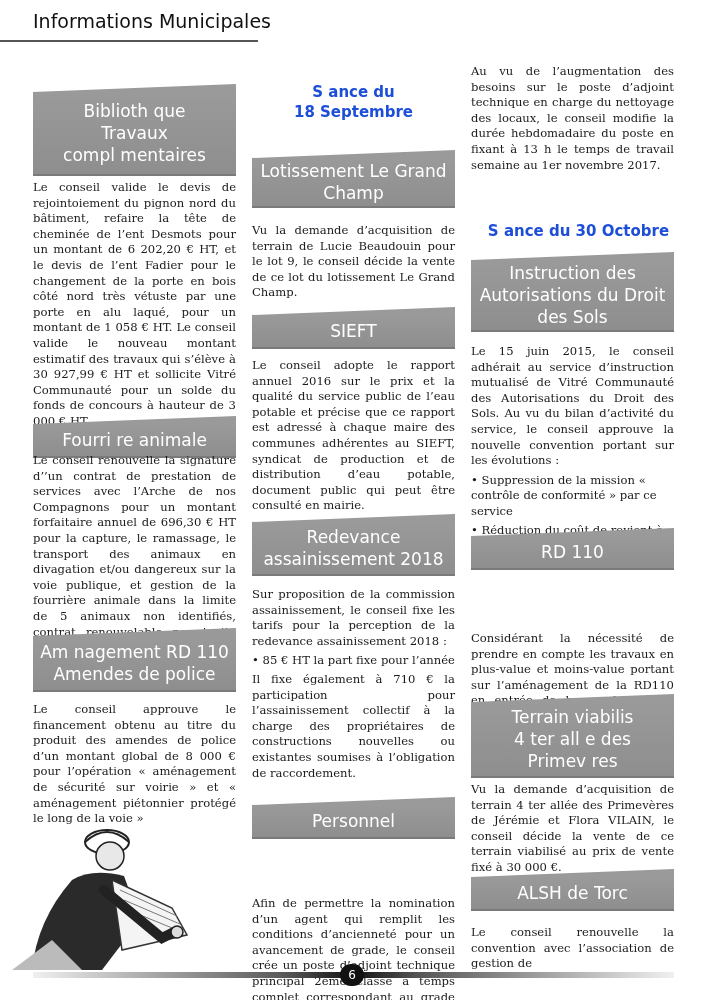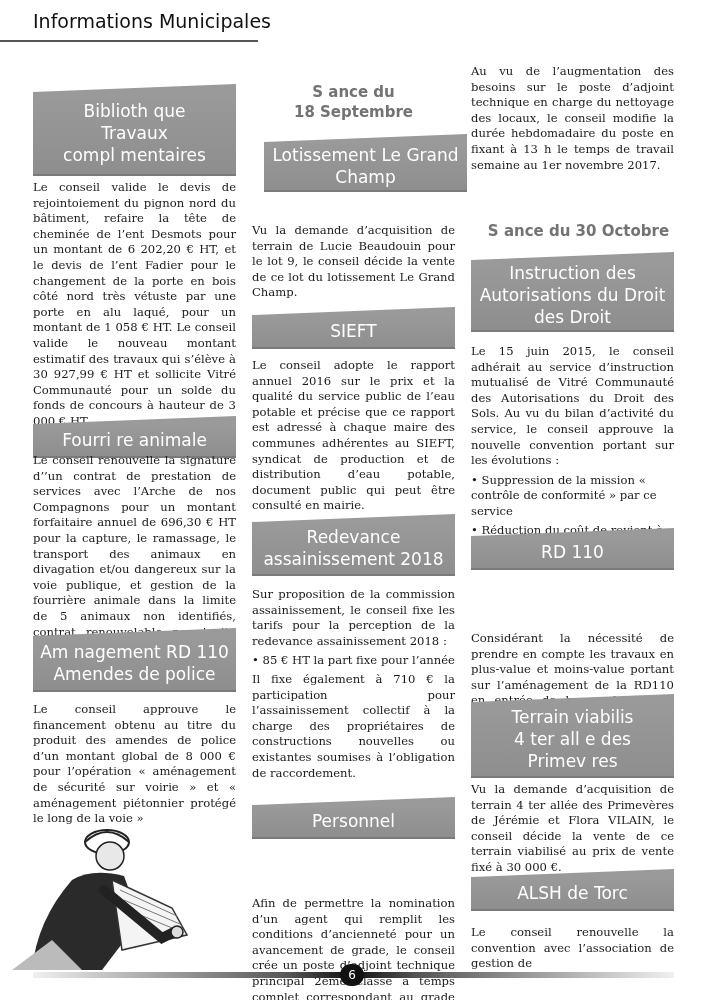--- a/index.html
+++ b/index.html
@@ -35,21 +35,21 @@
 
   .txt {
     position: absolute; left: 0; width: 203px;
     font-size: 11.6px; line-height: 15.6px; text-align: justify; color: #1a1a1a;
   }
   .txt p { margin-bottom: 4px; }
   .txt .bullet { margin-bottom: 3px; text-align: left; }
 
   .session {
     position: absolute; font-family: "DejaVu Sans", sans-serif; font-weight: bold;
-    font-size: 15px; line-height: 20px; color: #737373; text-align: center;
+    font-size: 15px; line-height: 20px; color: #1d4ed8; text-align: center;
   }
 
   .footer-bar {
     position: absolute; left: 33px; top: 972px; width: 641px; height: 6px;
     background: linear-gradient(90deg, #f0f0f0 0%, #555 40%, #111 50%, #555 60%, #f0f0f0 100%);
   }
   .page-num {
     position: absolute; left: 340px; top: 964px; width: 24px; height: 22px; border-radius: 11px;
     background: #111; color: #fff; font-family: "DejaVu Sans", sans-serif; font-size: 12px;
     display: flex; align-items: center; justify-content: center;
@@ -107,21 +107,21 @@
   <circle cx="165" cy="112" r="6" fill="#ddd" stroke="#222" stroke-width="1.5"></circle>
   <path d="M0 150 L40 120 L70 150 Z" fill="#bbb"></path>
 </svg>
 
 <div class="col col2">
   <div class="session" style="left:0;top:82px;width:203px;">
     <div>S  ance du</div>
     <div>18 Septembre</div>
   </div>
 
-  <div class="box" style="top:142px;height:48px;margin-left:12px;">
+  <div class="box" style="top:158px;height:48px;">
     <span class="tri"></span>
     <div>
       <div>Lotissement Le Grand</div>
       <div>Champ</div>
     </div>
   </div>
   <div class="txt" style="top:223px;">
     <p>Vu la demande d’acquisition de terrain de Lucie Beaudouin pour le lot 9, le conseil décide la vente de ce lot du lotissement Le Grand Champ.</p>
   </div>
 
@@ -162,21 +162,21 @@
 
   <div class="session" style="left:6px;top:205px;width:203px;margin-top:16px;">
     <div>S  ance du 30 Octobre</div>
   </div>
 
   <div class="box" style="top:260px;height:70px;align-items:center;">
     <span class="tri"></span>
     <div>
       <div>Instruction des</div>
       <div>Autorisations du Droit</div>
-      <div>des Droit</div>
+      <div>des Sols</div>
     </div>
   </div>
   <div class="txt" style="top:344px;">
     <p>Le 15 juin 2015, le conseil adhérait au service d’instruction mutualisé de Vitré Communauté des Autorisations du Droit des Sols. Au vu du bilan d’activité du service, le conseil approuve la nouvelle convention portant sur les évolutions :</p>
     <p class="bullet">• Suppression de la mission « contrôle de conformité » par ce service</p>
     <p class="bullet">• Réduction du coût de revient à 180 € l’équivalent PC pour 2016.</p>
   </div>
 
   <div class="box" style="top:536px;height:32px;">
     <span class="tri"></span>

